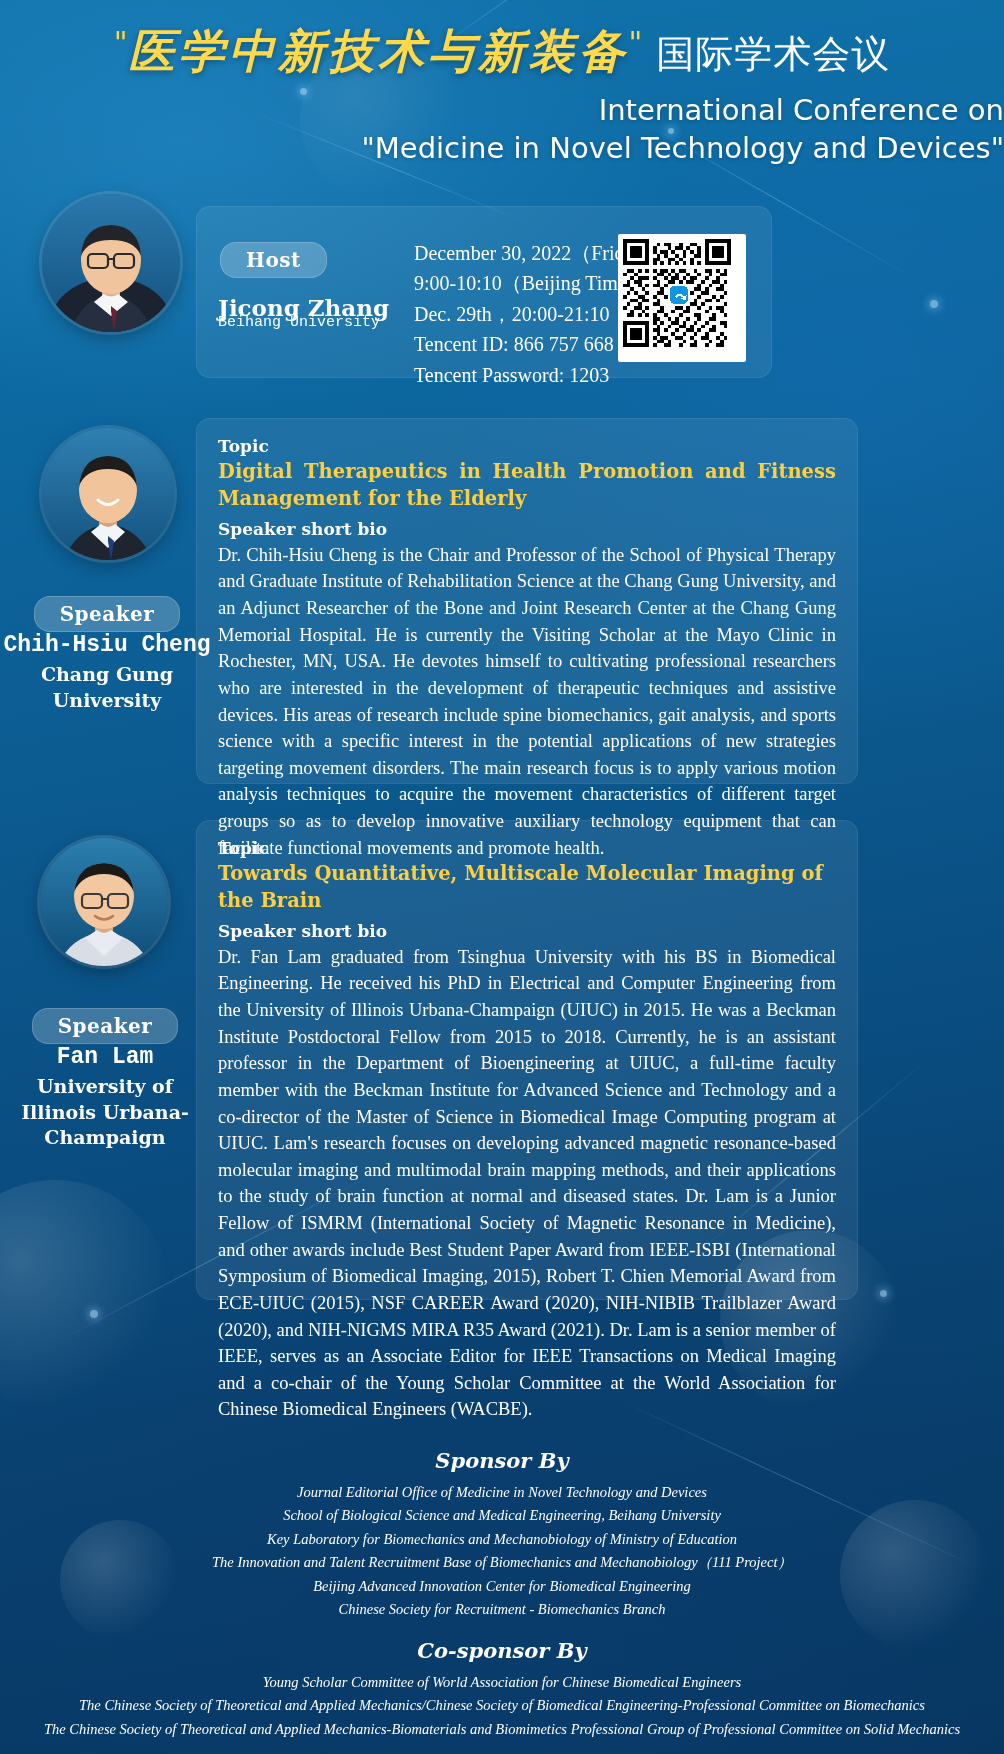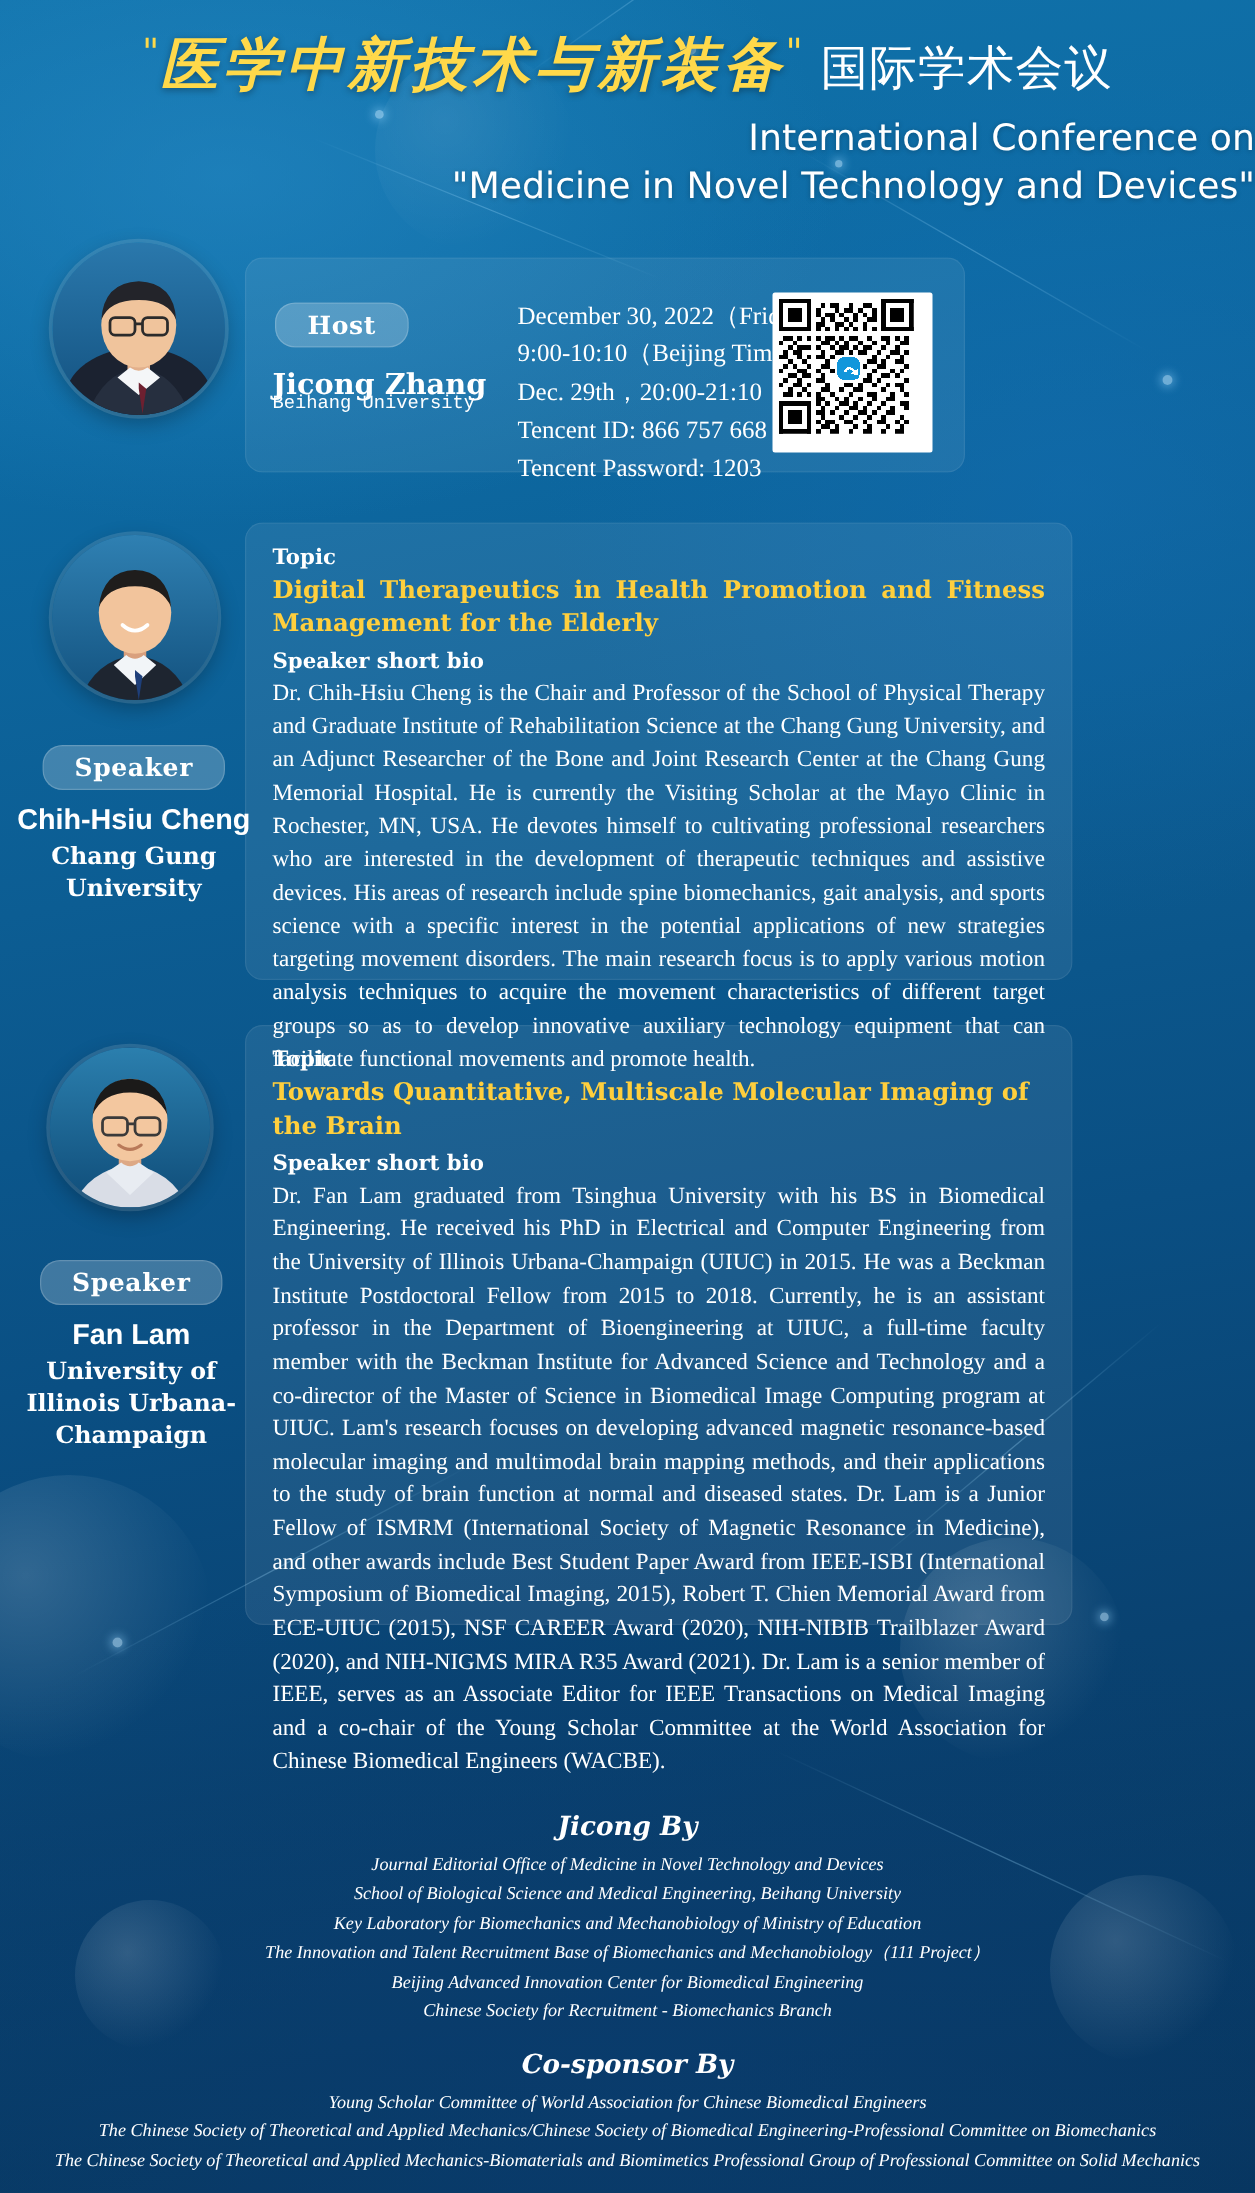--- a/index.html
+++ b/index.html
@@ -111,24 +111,23 @@
     border-radius: 16px;
     background: rgba(255,255,255,0.22);
     color: #ffffff;
     font-family: "DejaVu Serif", serif;
     font-size: 20px;
     font-weight: bold;
     letter-spacing: .5px;
     box-shadow: inset 0 0 0 1px rgba(255,255,255,0.18);
   }
   .p-name {
-    font-family: Liberation Sans, sans-serif;
+    font-family: Liberation Mono, monospace;
     font-weight: bold;
     font-size: 23px;
-    margin-top: 10px;
     color: #ffffff;
   }
   .p-affil {
     font-family: "DejaVu Serif", serif;
     font-weight: bold;
     font-size: 19px;
     line-height: 1.35;
     margin-top: 4px;
     color: #ffffff;
   }
@@ -576,21 +575,21 @@
   <div class="card talk-card" style="top:820px;height:480px;">
     <div class="talk-inner">
       <div class="tlabel">Topic</div>
       <div class="ttitle" style="text-align:left;">Towards Quantitative, Multiscale Molecular Imaging of the Brain</div>
       <div class="tlabel">Speaker short bio</div>
       <div class="tbio">Dr. Fan Lam graduated from Tsinghua University with his BS in Biomedical Engineering. He received his PhD in Electrical and Computer Engineering from the University of Illinois Urbana-Champaign (UIUC) in 2015. He was a Beckman Institute Postdoctoral Fellow from 2015 to 2018. Currently, he is an assistant professor in the Department of Bioengineering at UIUC, a full-time faculty member with the Beckman Institute for Advanced Science and Technology and a co-director of the Master of Science in Biomedical Image Computing program at UIUC. Lam's research focuses on developing advanced magnetic resonance-based molecular imaging and multimodal brain mapping methods, and their applications to the study of brain function at normal and diseased states. Dr. Lam is a Junior Fellow of ISMRM (International Society of Magnetic Resonance in Medicine), and other awards include Best Student Paper Award from IEEE-ISBI (International Symposium of Biomedical Imaging, 2015), Robert T. Chien Memorial Award from ECE-UIUC (2015), NSF CAREER Award (2020), NIH-NIBIB Trailblazer Award (2020), and NIH-NIGMS MIRA R35 Award (2021). Dr. Lam is a senior member of IEEE, serves as an Associate Editor for IEEE Transactions on Medical Imaging and a co-chair of the Young Scholar Committee at the World Association for Chinese Biomedical Engineers (WACBE).</div>
     </div>
   </div>
 
   <div class="sponsors" style="top:1448px;">
-    <div class="sp-head">Jicong By</div>
+    <div class="sp-head">Sponsor By</div>
     <div class="sp-item">Journal Editorial Office of Medicine in Novel Technology and Devices</div>
     <div class="sp-item">School of Biological Science and Medical Engineering, Beihang University</div>
     <div class="sp-item">Key Laboratory for Biomechanics and Mechanobiology of Ministry of Education</div>
     <div class="sp-item">The Innovation and Talent Recruitment Base of Biomechanics and Mechanobiology（111 Project）</div>
     <div class="sp-item">Beijing Advanced Innovation Center for Biomedical Engineering</div>
     <div class="sp-item">Chinese Society for Recruitment - Biomechanics Branch</div>
     <div class="sp-gap"></div>
     <div class="sp-head">Co-sponsor By</div>
     <div class="sp-item">Young Scholar Committee of  World Association for Chinese Biomedical Engineers</div>
     <div class="sp-item">The Chinese Society of Theoretical and Applied Mechanics/Chinese Society of Biomedical Engineering-Professional Committee on Biomechanics</div>

